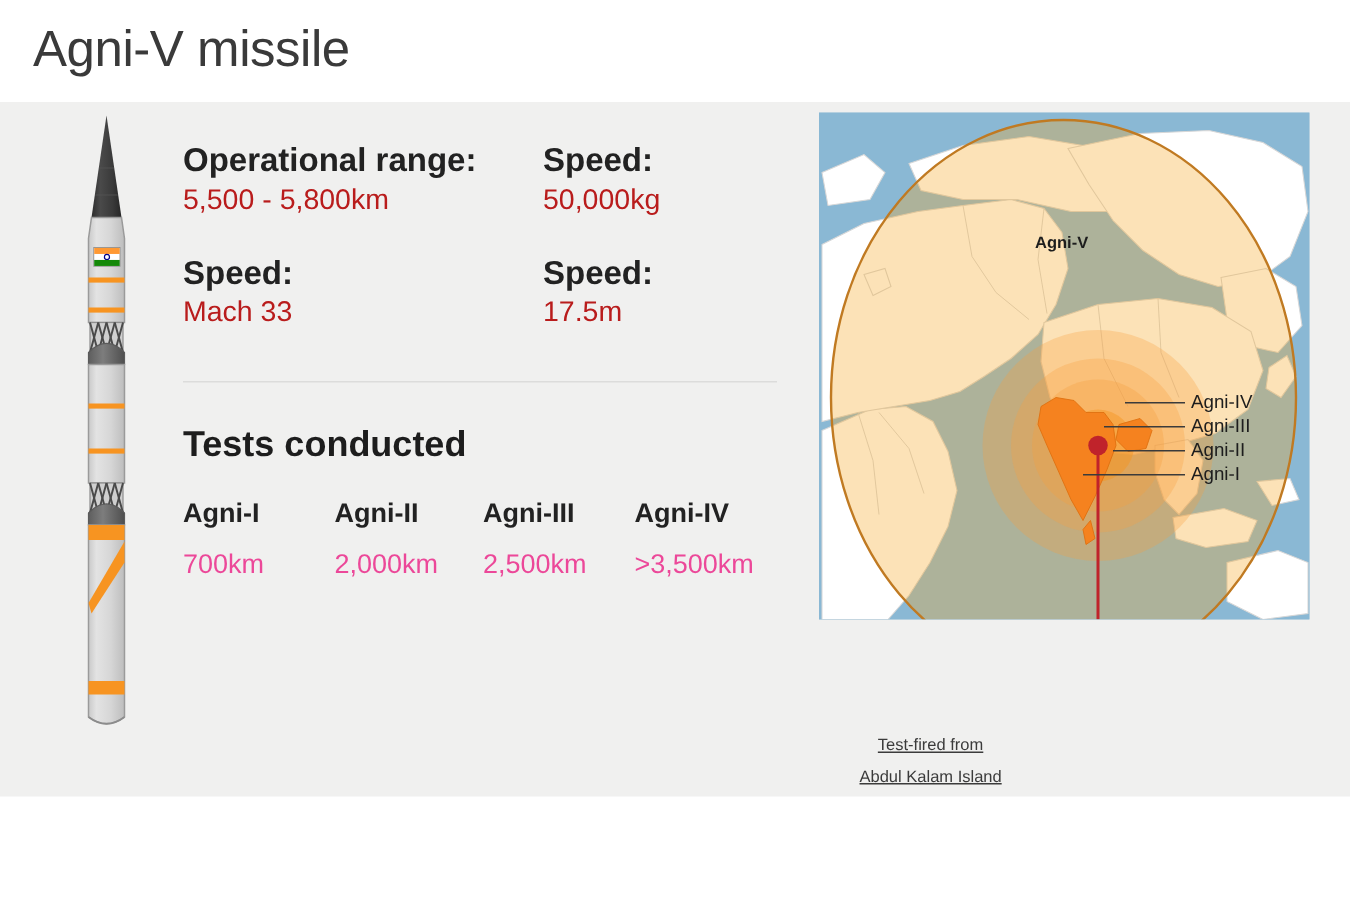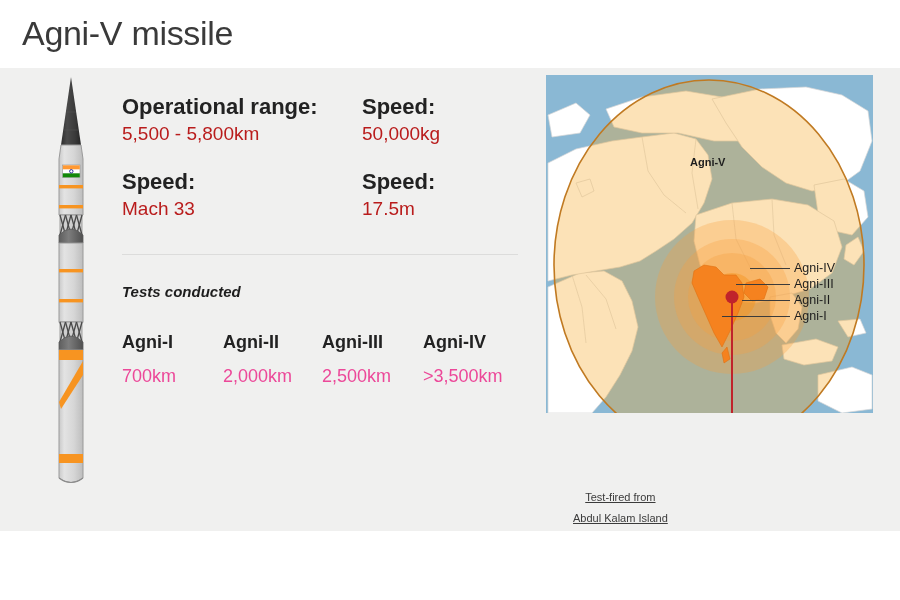--- a/index.html
+++ b/index.html
@@ -46,23 +46,22 @@
 
   
   .divider {
     position: absolute; left: 122px; top: 254px;
     width: 396px; height: 1px; background: #dcdcdb;
   }
 
   
   .tests-title {
     position: absolute; left: 122px; top: 283px;
-    font-size: 15px; font-weight: bold; color: #1d1d1d;
+    font-size: 24px; font-weight: bold; color: #1d1d1d;
     white-space: nowrap;
-    font-style: italic;
   }
   .tests-row { position: absolute; left: 122px; top: 331px; width: 400px; height: 60px; }
   .test-col { position: absolute; top: 0; }
   .test-name {
     font-size: 18px; font-weight: bold; color: #222222;
     white-space: nowrap; line-height: 22px;
   }
   .test-val {
     font-size: 18px; font-weight: 400; color: #ec4899;
     white-space: nowrap; line-height: 22px; margin-top: 12px;

